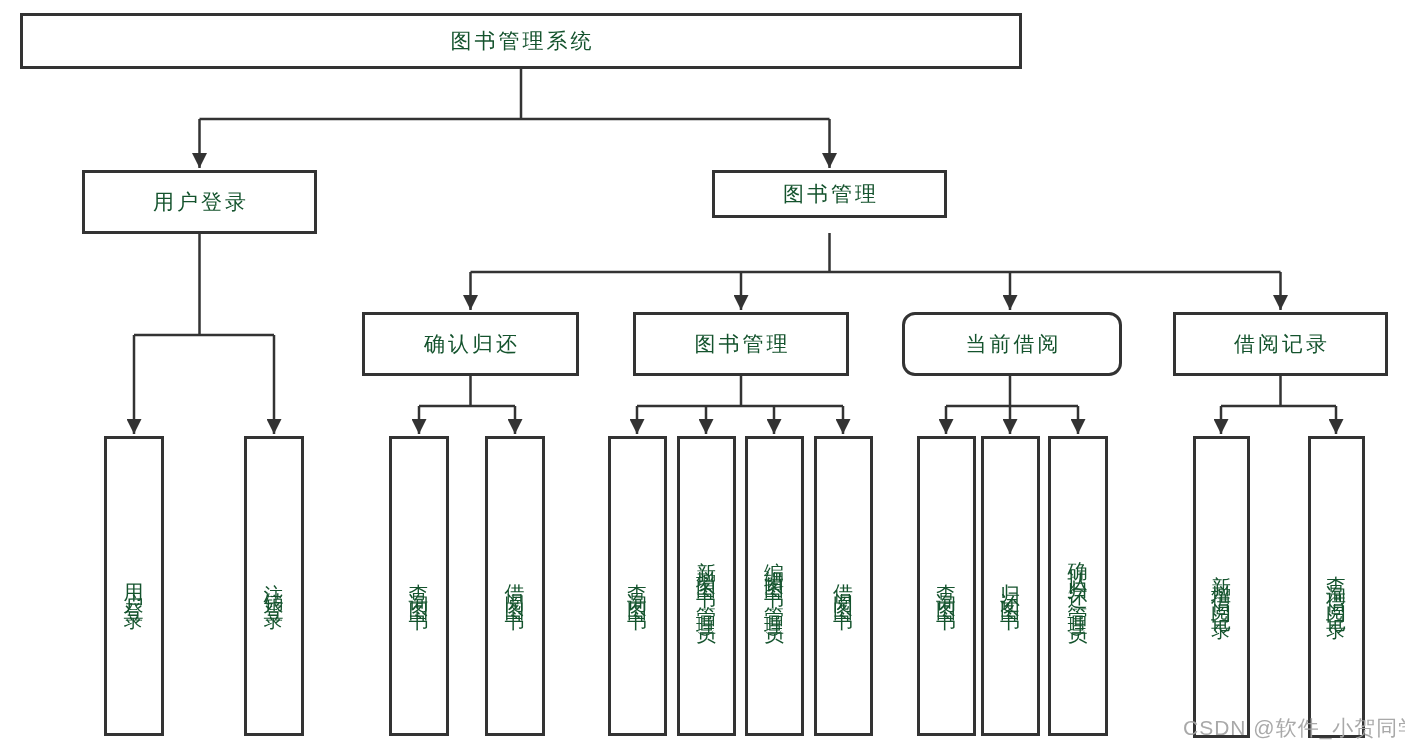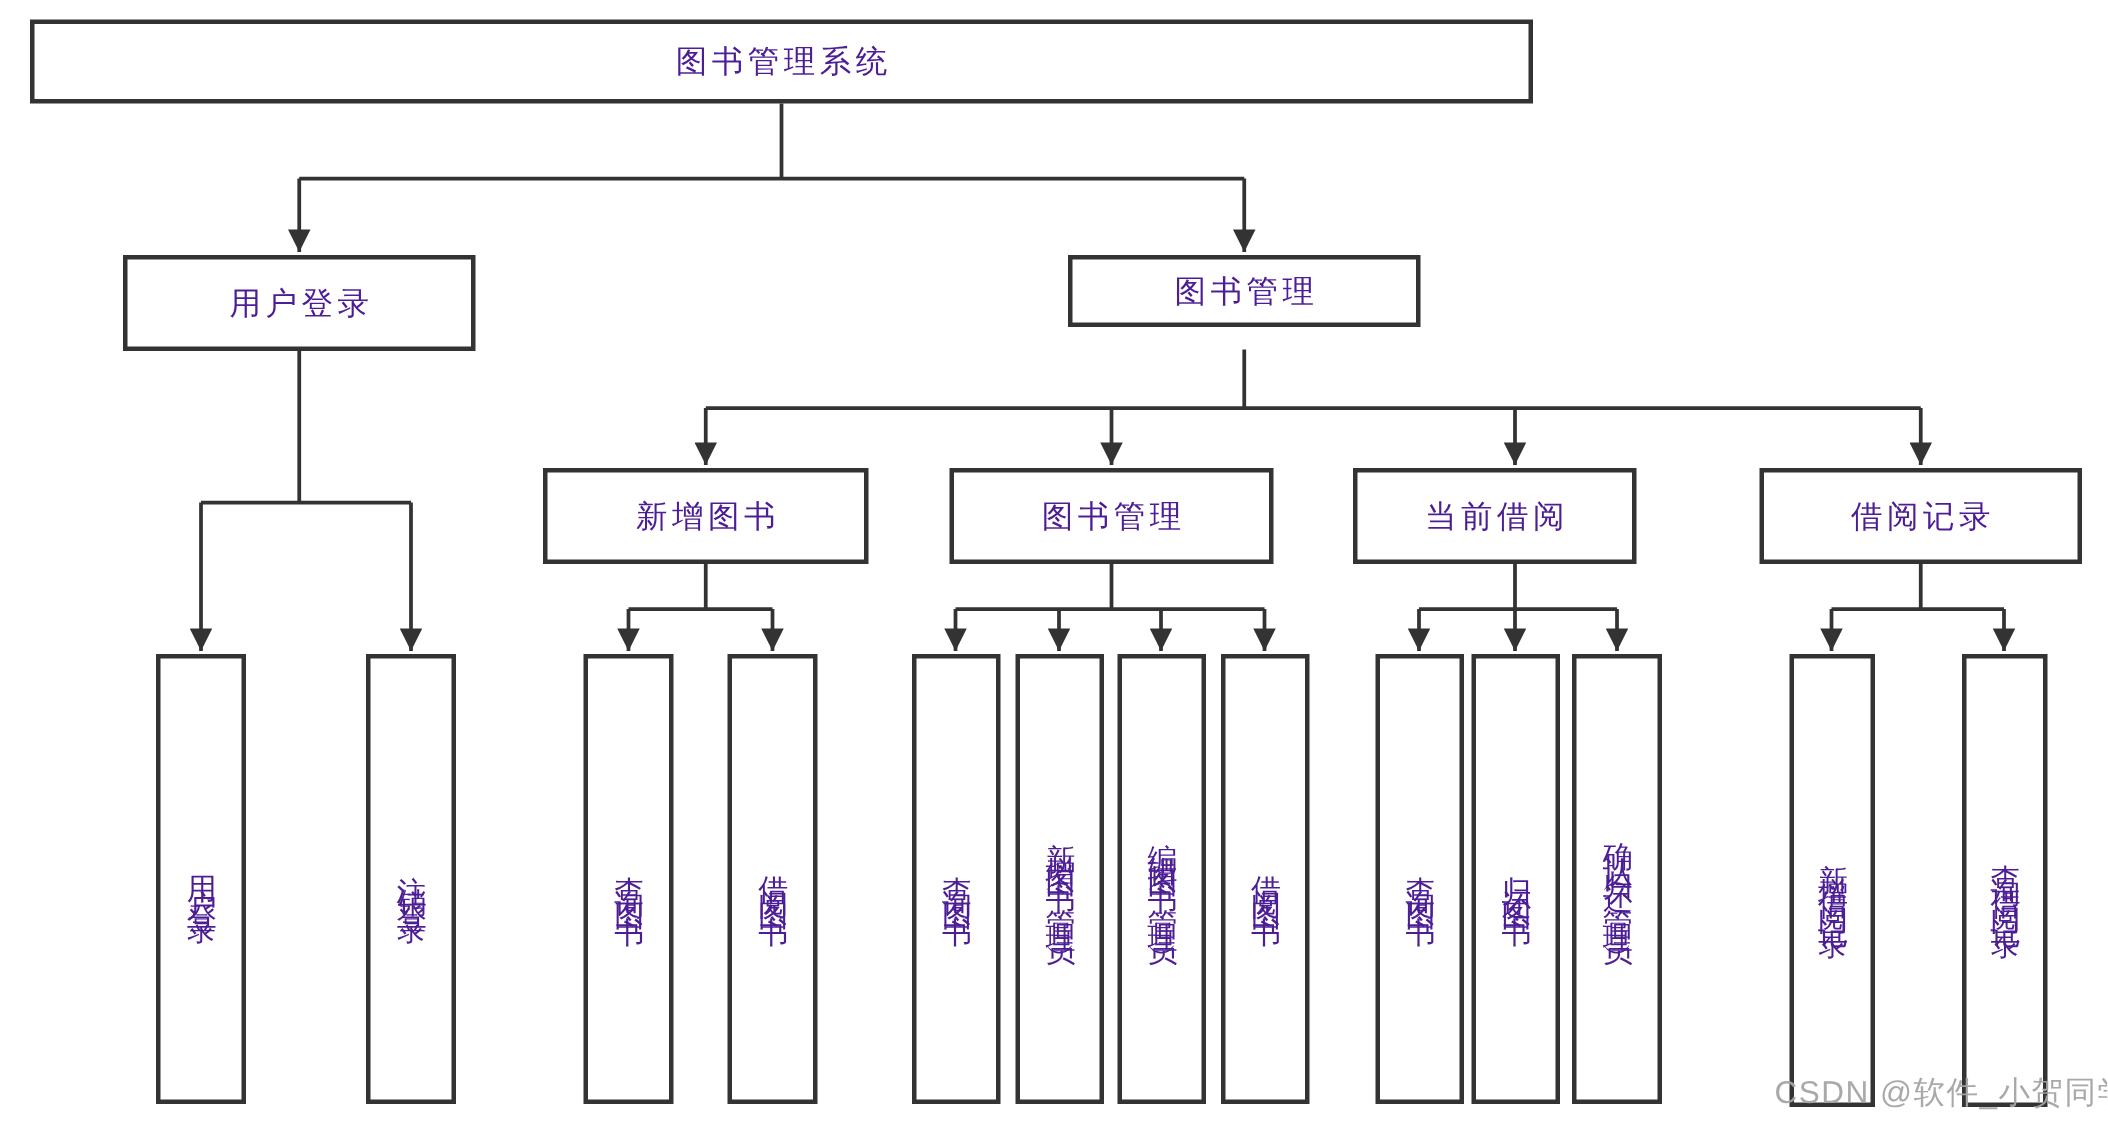--- a/index.html
+++ b/index.html
@@ -10,21 +10,21 @@
     font-family:"Liberation Sans","DejaVu Sans",sans-serif;
     overflow:hidden;
   }
   #wires{position:absolute;left:0;top:0;z-index:0;}
   .box{
     position:absolute;
     box-sizing:border-box;
     border:3px solid #333333;
     background:#ffffff;
     display:flex;align-items:center;justify-content:center;
-    color:#4c1d95;
+    color:#14532d;
     z-index:1;
   }
   .hbox{font-size:21px;letter-spacing:3px;text-indent:3px;}
   .vbox{font-size:20px;}
   .vbox .vlabel{
     writing-mode:vertical-rl;
     text-orientation:mixed;
     letter-spacing:9px;
     line-height:1;
     white-space:nowrap;
@@ -92,26 +92,26 @@
   </div>
 
   <div class="box hbox" style="left:82px;top:170px;width:235px;height:64px;">
     <span>用户登录</span>
   </div>
   <div class="box hbox" style="left:712px;top:170px;width:235px;height:48px;">
     <span>图书管理</span>
   </div>
 
   <div class="box hbox" style="left:362px;top:312px;width:217px;height:64px;">
-    <span>新增图书</span>
+    <span>确认归还</span>
   </div>
   <div class="box hbox" style="left:633px;top:312px;width:216px;height:64px;">
     <span>图书管理</span>
   </div>
-  <div class="box hbox" style="left:902px;top:312px;width:189px;height:64px;">
+  <div class="box hbox" style="left:902px;top:312px;width:220px;height:64px;border-radius:13px;">
     <span>当前借阅</span>
   </div>
   <div class="box hbox" style="left:1173px;top:312px;width:215px;height:64px;">
     <span>借阅记录</span>
   </div>
 
   <div class="box vbox" style="left:104px;top:436px;width:60px;height:300px;">
     <span class="vlabel">用户登录</span>
   </div>
   <div class="box vbox" style="left:244px;top:436px;width:60px;height:300px;">

